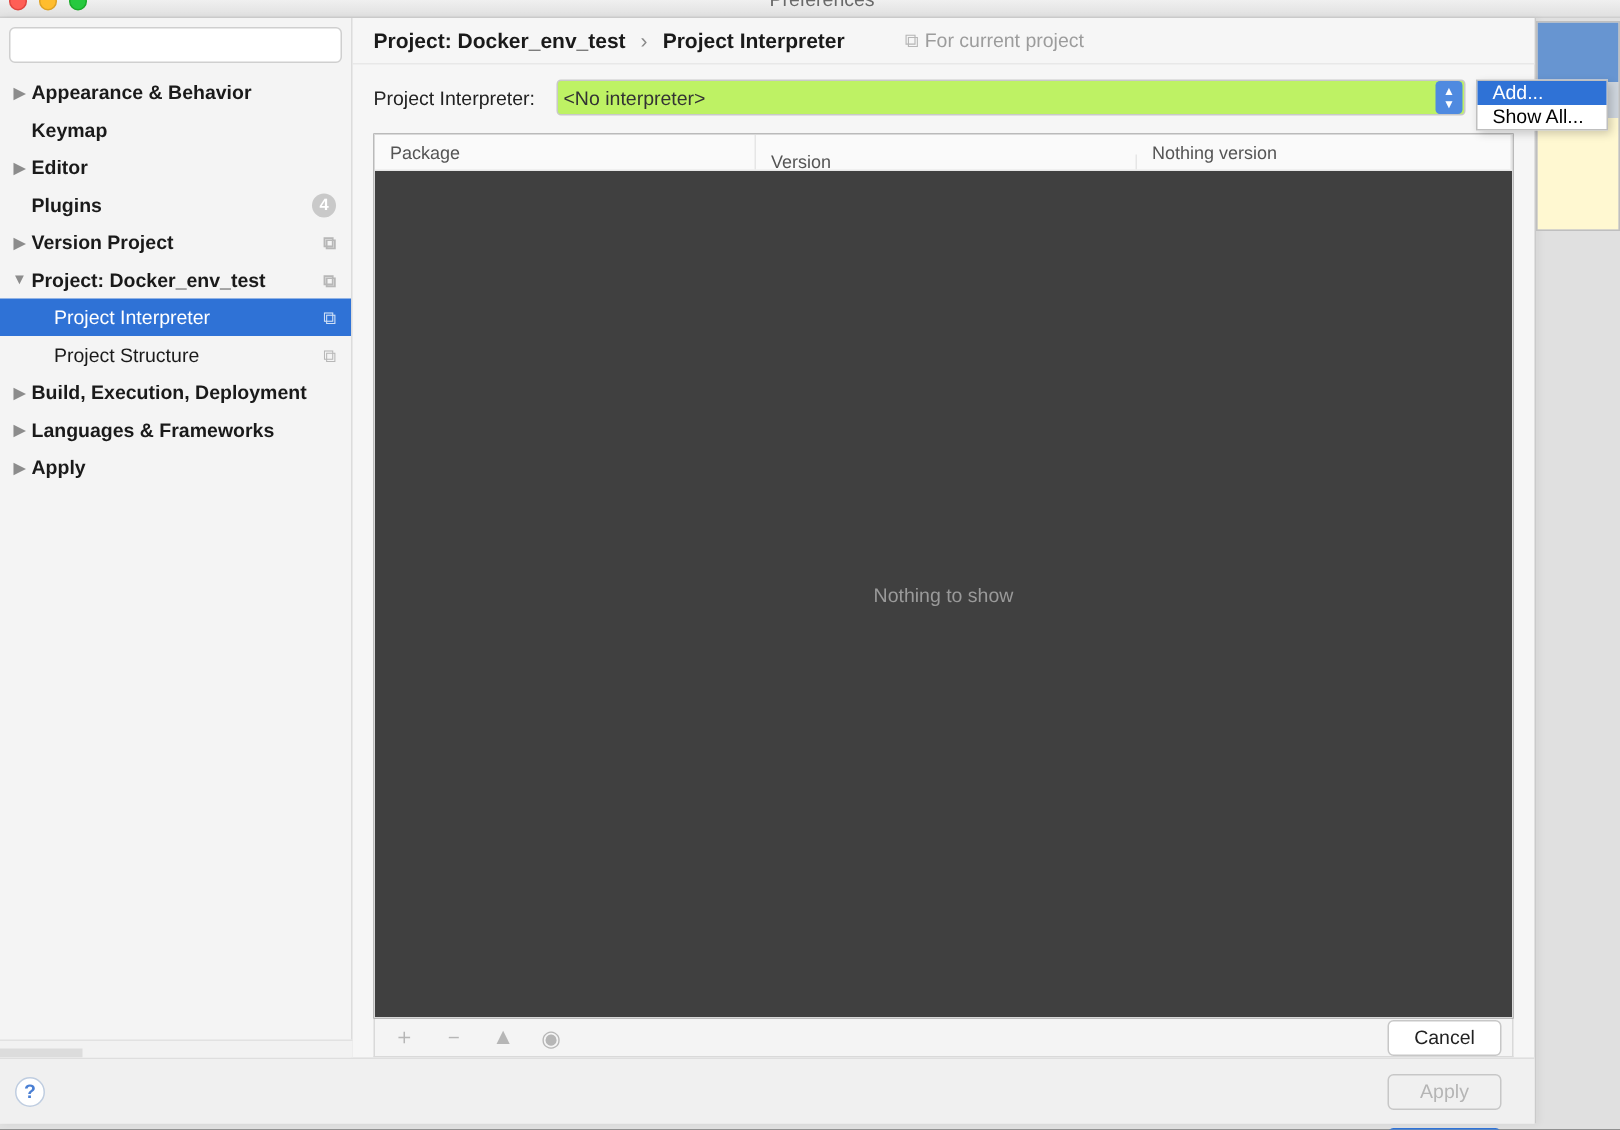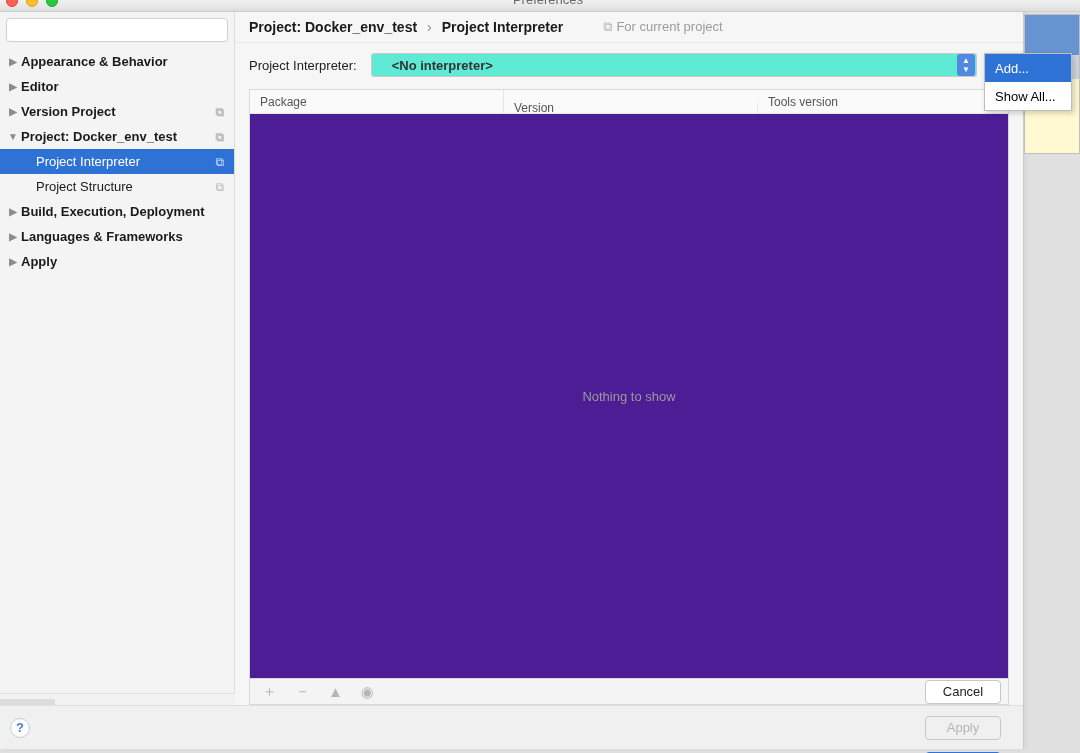--- a/index.html
+++ b/index.html
@@ -70,33 +70,32 @@
   .breadcrumb .sep { color:#8a8a8a; }
   .for-proj { margin-left:30px; color:#9c9c9c; font-size:13px;text-align:center; }
   .for-proj .clip { color:#b7b7b7; margin-right:4px; }
 
   .interp-row {
     display:flex; align-items:center; gap:14px; padding:10px 14px 6px 14px;justify-content:space-between;
   }
   .interp-row label { font-size:13px; color:#222; }
   .select-box {
     flex:1; height:24px; border:1px solid #c9c9c9; border-radius:3px;
-    background:#5eead4; display:flex; align-items:center; padding-left:20px; font-size:13px; color:#333;
+    background:#bef264; display:flex; align-items:center; padding-left:4px; font-size:13px; color:#333;
     position:relative;
-    font-weight:bold;
   }
   .select-chevs {
     width:18px; height:22px; background:#4f8ae0; border-radius:3px;
     color:#fff; font-size:8px; display:flex; flex-direction:column; align-items:center; justify-content:center;
     position:absolute; right:1px; top:0px;
   }
   .gear-wrap { width:18px; height:22px; display:flex; align-items:center; color:#646464; }
 
   .table-wrap {
-    margin:6px 14px 0 14px; border:1px solid #d9d9d9; background:#4c1d95; height:640px;
+    margin:6px 14px 0 14px; border:1px solid #d9d9d9; background:#404040; height:640px;
     display:flex; flex-direction:column; position:relative;
   }
   .table-head {
     height:24px; display:flex; background:#fafafa; border-bottom:1px solid #e6e6e6;
     font-size:12px; color:#555;
   }
   .table-head div { display:flex; align-items:center; padding-left:10px; border-right:1px solid #e6e6e6; }
   .th-pkg { width:254px; }
   .th-ver { width:254px;margin-top:13px; }
   .th-lat { flex:1; border-right:none; }
@@ -132,21 +131,21 @@
     border:1px solid #bfbfbf;
     z-index:1;
   }
 
   
   .dropdown {
     position:absolute; left:984px; top:53px; width:88px; background:#fff;
     border:1px solid #bfbfbf; box-shadow: 2px 2px 6px rgba(0,0,0,0.2);
     z-index:60; font-size:13px;
   }
-  .dropdown div { height:28px; display:flex; align-items:center; padding:0 10px; }
+  .dropdown div { height:16px; display:flex; align-items:flex-start; padding:0 10px; }
   .dd-sel { background:#2f72d6; color:#fff; }
 
   .sidebar-pos { position:relative; }
 </style>
 </head>
 <body>
 
 <div class="behind"></div>
 
 <div class="titlebar">
@@ -167,22 +166,31 @@
           <span class="mag">🔍</span>
           <input class="search-box" type="text" placeholder="" style="">
         </div>
       </div>
       <div class="tree">
         <div class="tree-item">
           <span class="arrow">▶</span>
           <span>Appearance &amp; Behavior</span>
         </div>
         <div class="tree-item">
+          <span class="arrow"></span>
+          <span>Keymap</span>
+        </div>
+        <div class="tree-item">
           <span class="arrow">▶</span>
           <span>Editor</span>
+        </div>
+        <div class="tree-item">
+          <span class="arrow"></span>
+          <span>Plugins</span>
+          <span class="badge">4</span>
         </div>
         <div class="tree-item">
           <span class="arrow">▶</span>
           <span>Version Project</span>
           <span class="copy-ic">⧉</span>
         </div>
         <div class="tree-item">
           <span class="arrow">▼</span>
           <span>Project: Docker_env_test</span>
           <span class="copy-ic">⧉</span>
@@ -230,21 +238,21 @@
         </div>
         <div class="gear-wrap">
           <span>⚙</span>
         </div>
       </div>
 
       <div class="table-wrap">
         <div class="table-head">
           <div class="th-pkg">Package</div>
           <div class="th-ver">Version</div>
-          <div class="th-lat">Tools version</div>
+          <div class="th-lat">Nothing version</div>
         </div>
         <div class="table-body">Nothing to show</div>
       </div>
       <div class="table-tools">
         <span>＋</span>
         <span>－</span>
         <span>▲</span>
         <span>◉</span>
       </div>
     </div>

